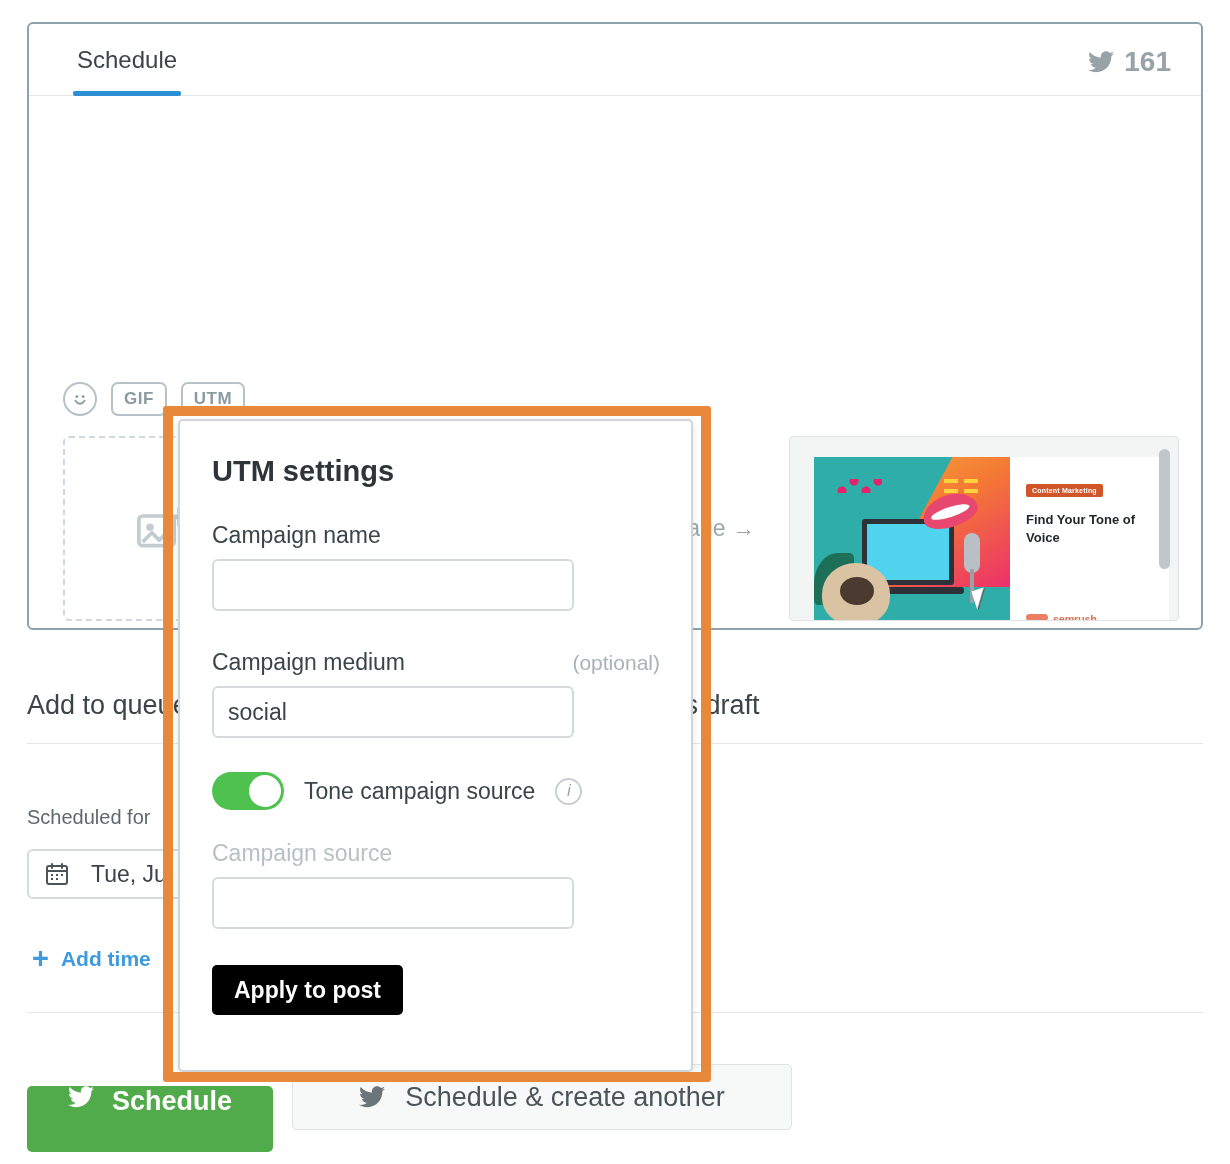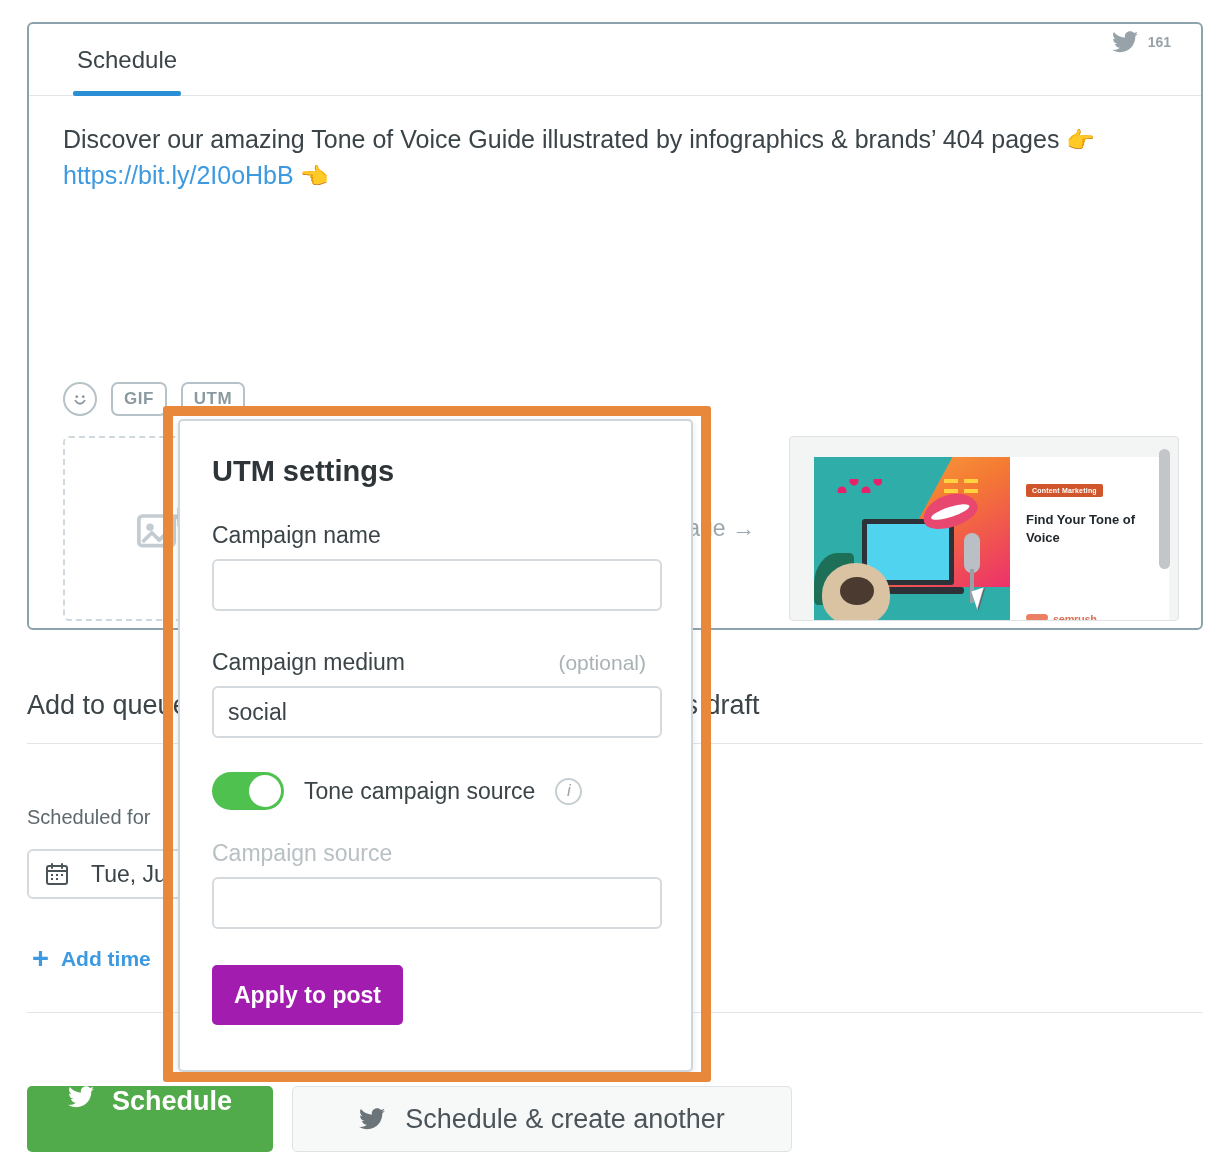--- a/index.html
+++ b/index.html
@@ -41,23 +41,23 @@
   }
   .tab .tab-underline {
     position: absolute;
     left: 12px; right: 12px; bottom: 0;
     height: 5px;
     background: #2b8fd6;
     border-radius: 2px;
   }
   .tab-counter {
     position: absolute;
-    right: 30px; top: 7px;
+    right: 30px; top: 22px;
     display: flex; align-items: center; gap: 10px;
-    font-size: 14px; font-weight: bold; color: #97a3a8;
+    font-size: 28px; font-weight: bold; color: #97a3a8;
   }
   .bird { width: 26px; height: 22px; display: inline-block; }
   .bird svg { width: 100%; height: 100%; display: block; }
 
   .composer-body { padding: 26px 34px 0 34px; }
   .post-text {
     font-size: 25px;
     line-height: 1.42;
     color: #3b4448;
     max-width: 1100px;
@@ -324,21 +324,21 @@
     width: 246px; height: 66px;
     background: #52ab4a;
     border-radius: 5px;
     display: flex; align-items: flex-start; justify-content: center; gap: 18px;
     color: #fff; font-size: 27px; font-weight: bold;
     cursor: pointer;
   }
   .btn-schedule .bird svg path { fill: #fff; }
   .btn-schedule-another {
     position: absolute;
-    left: 292px; top: 1086px;
+    left: 292px; top: 1064px;
     width: 500px; height: 66px;
     background: #f7f8f8;
     border: 1px solid #dfe3e5;
     border-radius: 5px;
     display: flex; align-items: center; justify-content: center; gap: 20px;
     color: #4a5459; font-size: 27px;
     cursor: pointer;
   }
   .btn-schedule-another .bird svg path { fill: #6b7479; }
 
@@ -353,35 +353,35 @@
     pointer-events: none;
   }
   .utm-popup {
     position: absolute;
     left: 178px; top: 419px;
     width: 515px; height: 653px;
     background: #fff;
     border: 2px solid #cfd6d9;
     border-radius: 5px;
     z-index: 30;
-    padding: 34px 45px 0 32px;
+    padding: 34px 31px 0 32px;
     box-shadow: 0 2px 7px rgba(0,0,0,.10);
   }
   .utm-title {
     font-size: 29px; font-weight: bold; color: #2d3538;
     margin: 0 0 34px 0;
   }
   .field-label-row {
     display: flex; align-items: baseline; justify-content: space-between;
     margin-bottom: 10px;
   }
   .field-label { font-size: 23px; color: #3b4448; }
   .field-optional { font-size: 21px; color: #a9b2b6; }
   .text-input {
-    width: 450px; height: 52px;
+    width: 362px; height: 52px;
     border: 2px solid #d4dadd;
     border-radius: 6px;
     background: #fff;
     font-size: 23px;
     color: #3b4448;
     padding: 0 14px;
     font-family: "Liberation Sans", sans-serif;
     outline: none;
   }
   .text-input:disabled { background: #fff; color: #b8c0c4; }
@@ -411,23 +411,23 @@
     border: 2px solid #c7ced1;
     border-radius: 50%;
     display: flex; align-items: center; justify-content: center;
     font-size: 17px; font-style: italic; color: #9aa4a9;
     cursor: pointer;
     flex: 0 0 auto;
   }
   .label-disabled { color: #b8c0c4; }
   .apply-btn {
     margin-top: 36px;
-    height: 60px;
+    height: 50px;
     padding: 0 22px;
-    background: #a21caf;
+    background: #000000;
     color: #fff;
     font-size: 23px; font-weight: bold;
     border: none; border-radius: 5px;
     font-family: "Liberation Sans", sans-serif;
     cursor: pointer;
   }
 </style>
 </head>
 <body>
 
@@ -443,27 +443,20 @@
       <div class="tab-counter">
         <span class="bird">
           <svg viewBox="0 0 24 20">
               <path fill="#97a3a8" d="M24 2.4c-.9.4-1.8.7-2.8.8 1-.6 1.8-1.6 2.2-2.7-1 .6-2 1-3.1 1.2C19.4.6 18.1 0 16.7 0c-2.7 0-4.9 2.2-4.9 4.9 0 .4 0 .8.1 1.1C7.8 5.8 4.1 3.8 1.7.8 1.2 1.6 1 2.4 1 3.3c0 1.7.9 3.2 2.2 4.1-.8 0-1.6-.2-2.2-.6v.1c0 2.4 1.7 4.4 3.9 4.8-.4.1-.8.2-1.3.2-.3 0-.6 0-.9-.1.6 2 2.4 3.4 4.6 3.4-1.7 1.3-3.8 2.1-6.1 2.1-.4 0-.8 0-1.2-.1 2.2 1.4 4.8 2.2 7.5 2.2 9.1 0 14-7.5 14-14v-.6c1-.7 1.8-1.6 2.5-2.4z"></path>
             </svg>
         </span>
         <span>161</span>
       </div>
     </div>
 
-    <div class="composer-body">
-      <div class="post-text">
-        <span>Discover our amazing Tone of Voice Guide illustrated by infographics &amp; brands’ 404 pages </span><span class="emoji">👉</span>
-        <span class="link">https://bit.ly/2I0oHbB</span>
-        <span class="emoji">👈</span>
-      </div>
-    </div>
 
     <div class="composer-toolbar">
       <div class="emoji-btn">
         <svg viewBox="0 0 24 24">
           <circle cx="12" cy="12" r="10" fill="none" stroke="#b6c2c7" stroke-width="0"></circle>
           <circle cx="8.5" cy="9.5" r="1.5" fill="#8b9aa0"></circle>
           <circle cx="15.5" cy="9.5" r="1.5" fill="#8b9aa0"></circle>
           <path d="M7 14c1.5 2.2 3.2 3.2 5 3.2s3.5-1 5-3.2" fill="none" stroke="#8b9aa0" stroke-width="2" stroke-linecap="round"></path>
         </svg>
       </div>

